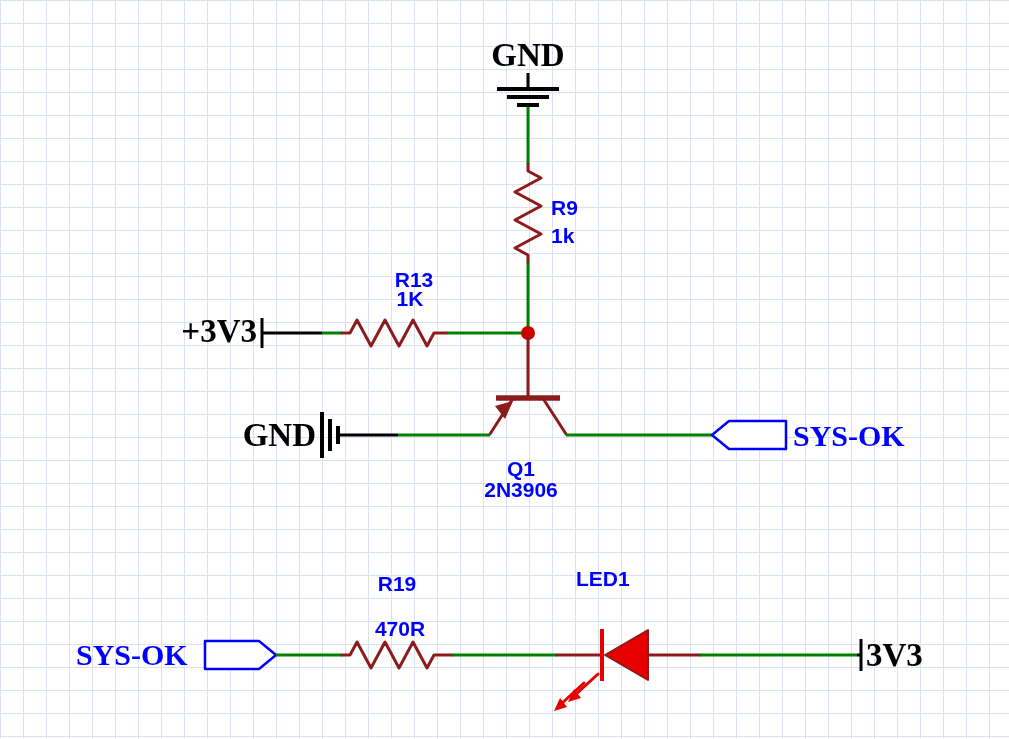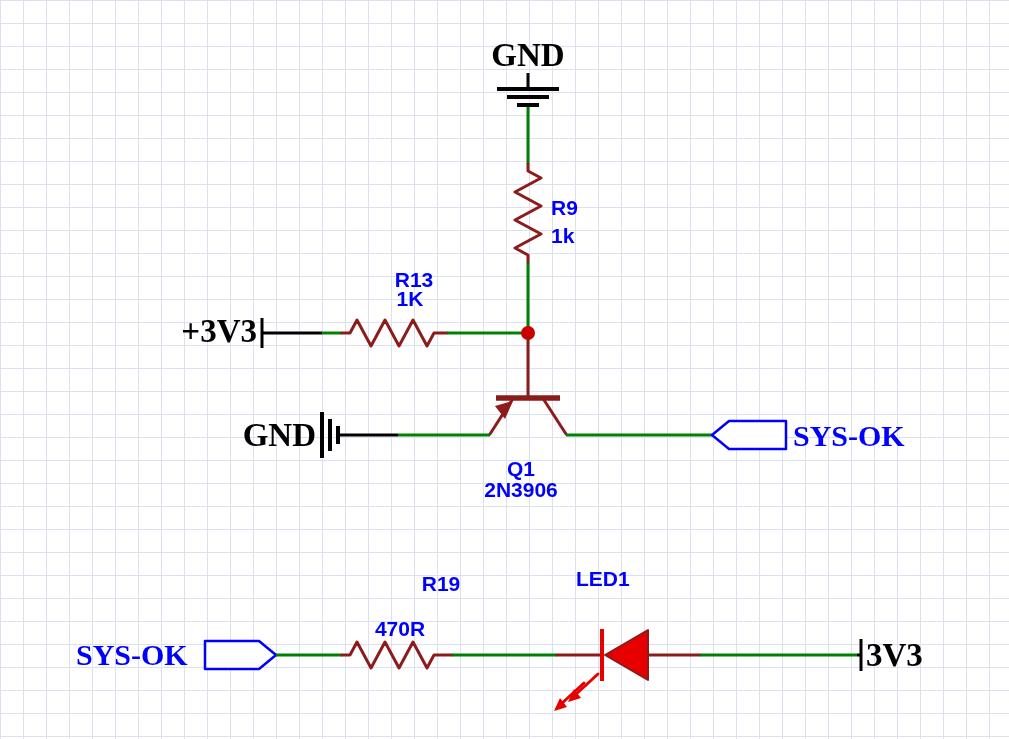--- a/index.html
+++ b/index.html
@@ -113,17 +113,17 @@
   <div class="label net-txt l" style="left:866px;top:655px;">3V3</div>
   <div class="label flag-txt l" style="left:793px;top:436px;">SYS-OK</div>
   <div class="label flag-txt l" style="left:76px;top:655px;">SYS-OK</div>
 
   <div class="label ann l" style="left:551px;top:207px;">R9</div>
   <div class="label ann l" style="left:551px;top:235px;">1k</div>
   <div class="label ann c" style="left:414px;top:271px;margin-top:8px;">R13</div>
   <div class="label ann c" style="left:410px;top:298px;">1K</div>
   <div class="label ann c" style="left:521px;top:468px;">Q1</div>
   <div class="label ann c" style="left:521px;top:489px;">2N3906</div>
-  <div class="label ann c" style="left:397px;top:583px;margin-left:44px;">R19</div>
+  <div class="label ann c" style="left:397px;top:583px;">R19</div>
   <div class="label ann c" style="left:400px;top:628px;">470R</div>
   <div class="label ann l" style="left:576px;top:578px;">LED1</div>
 
 </div>
 
 </body></html>

